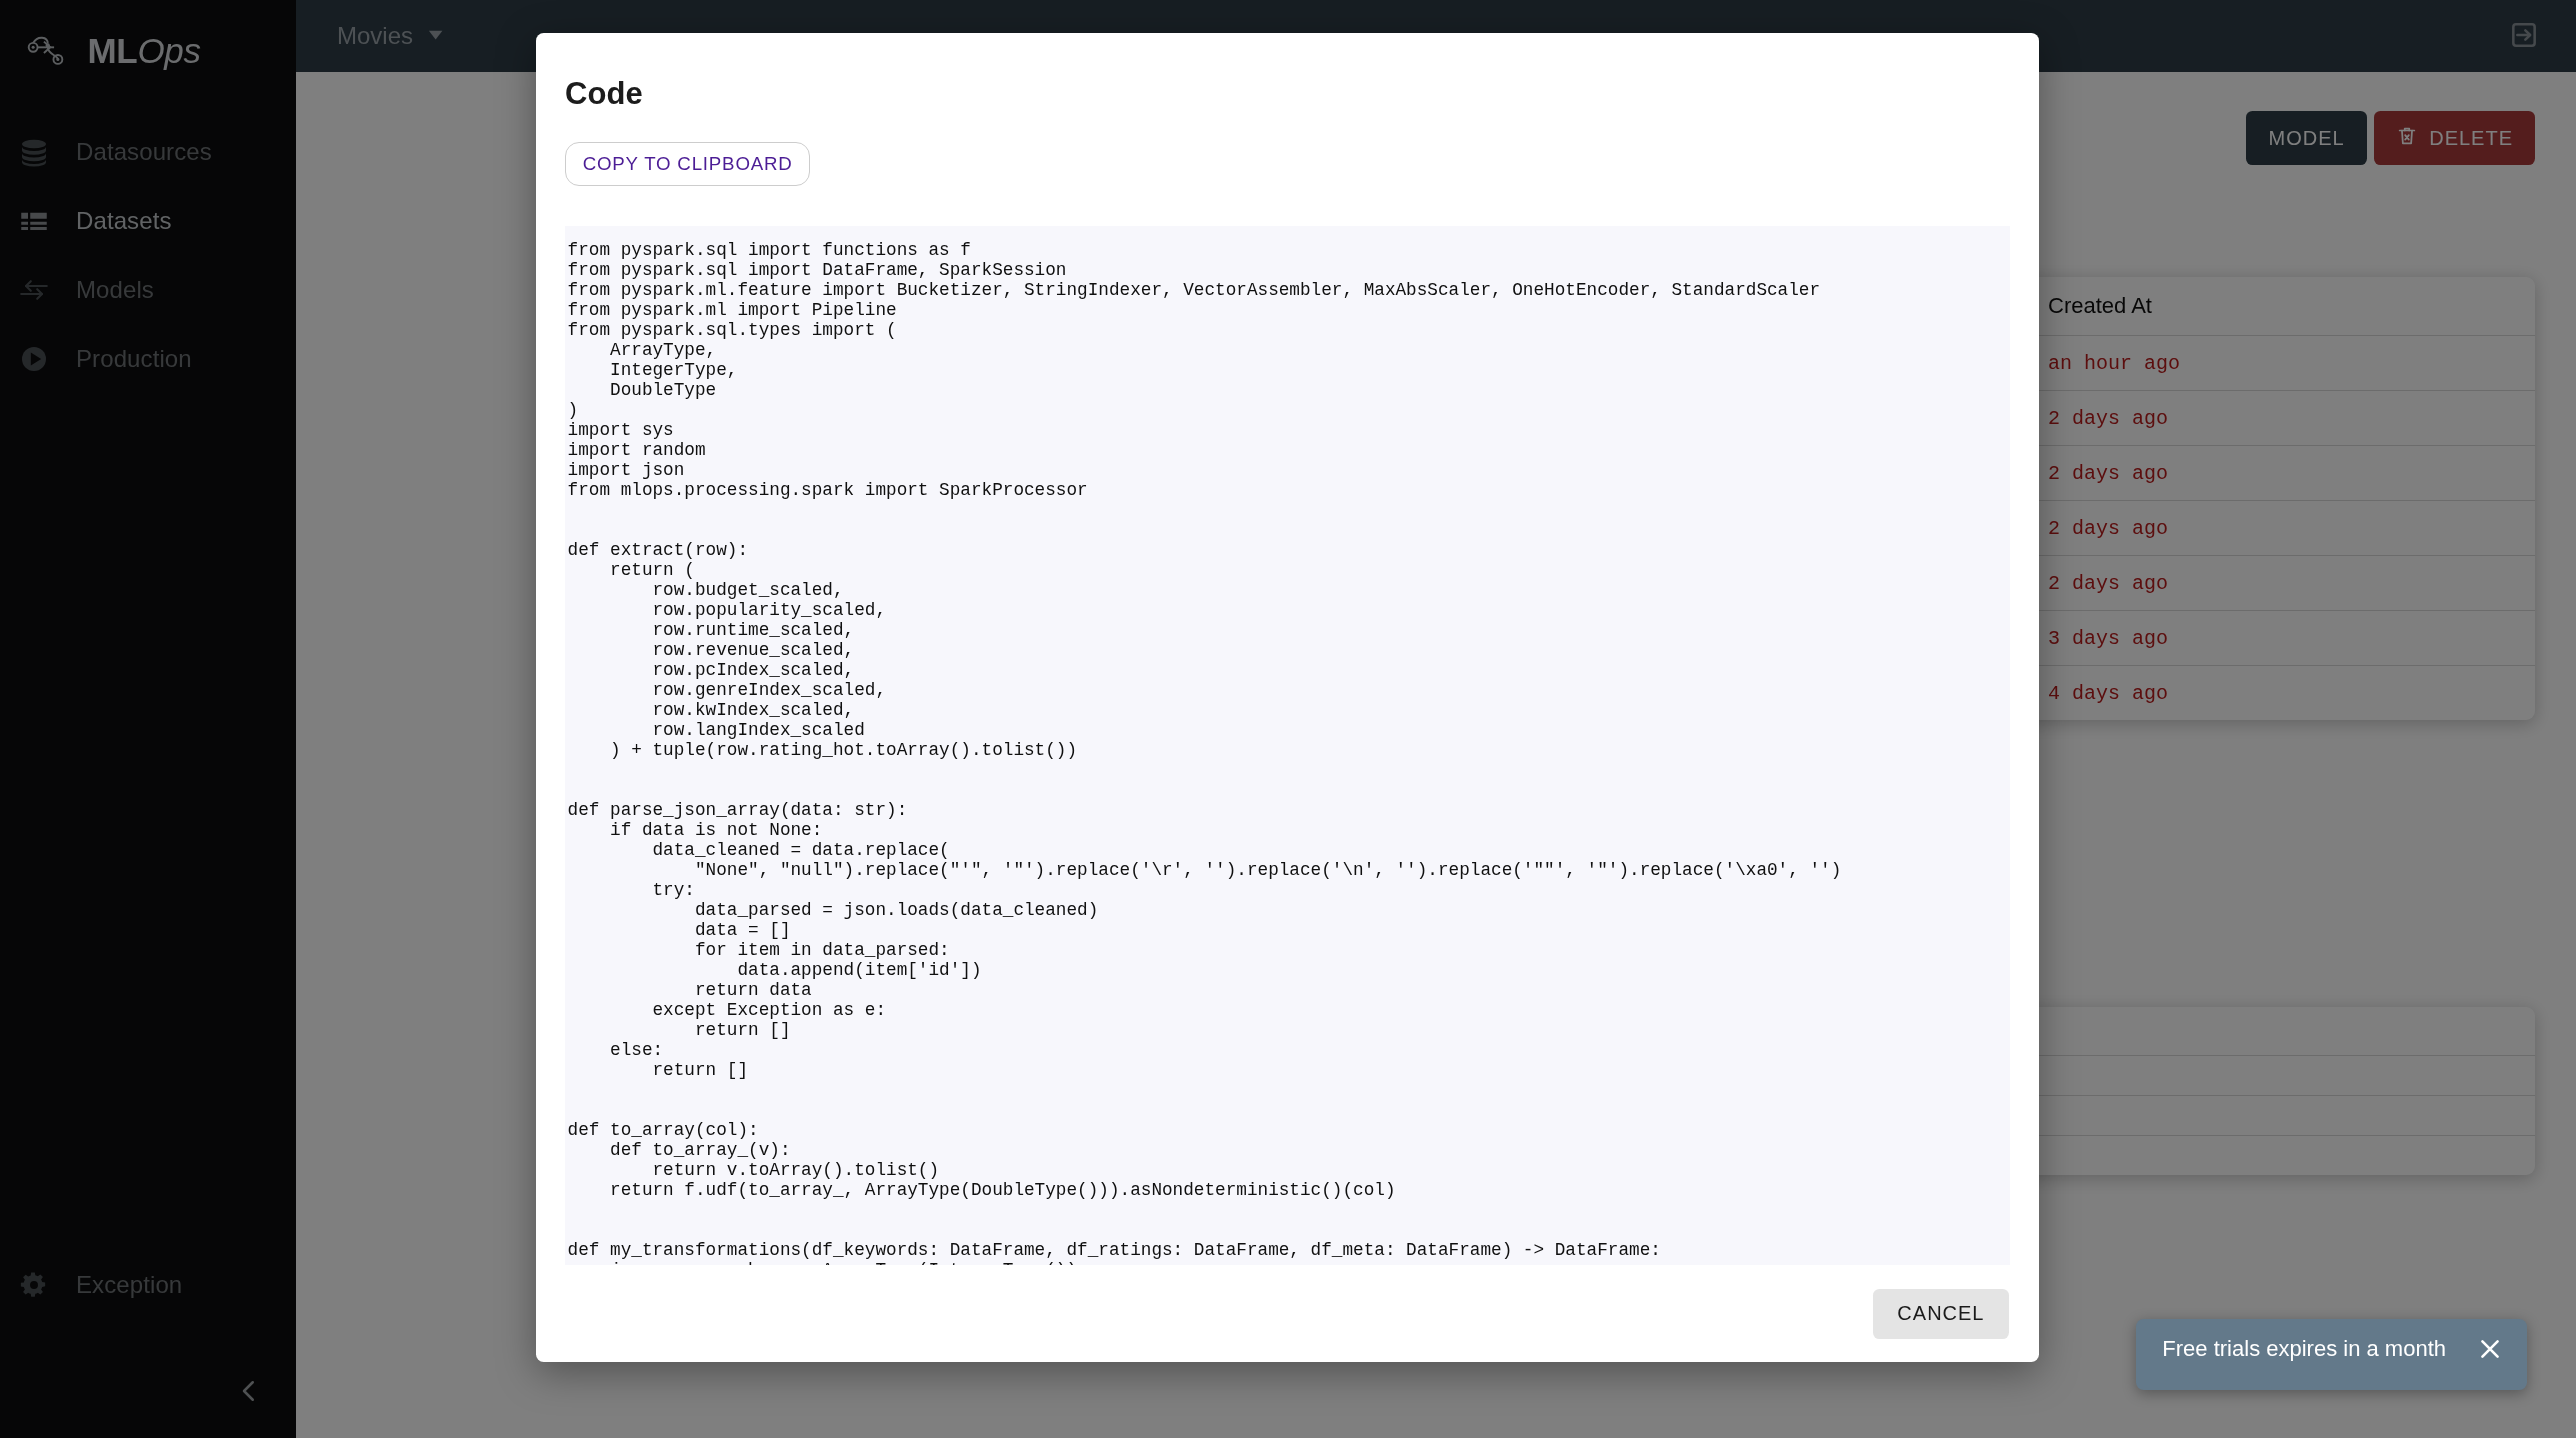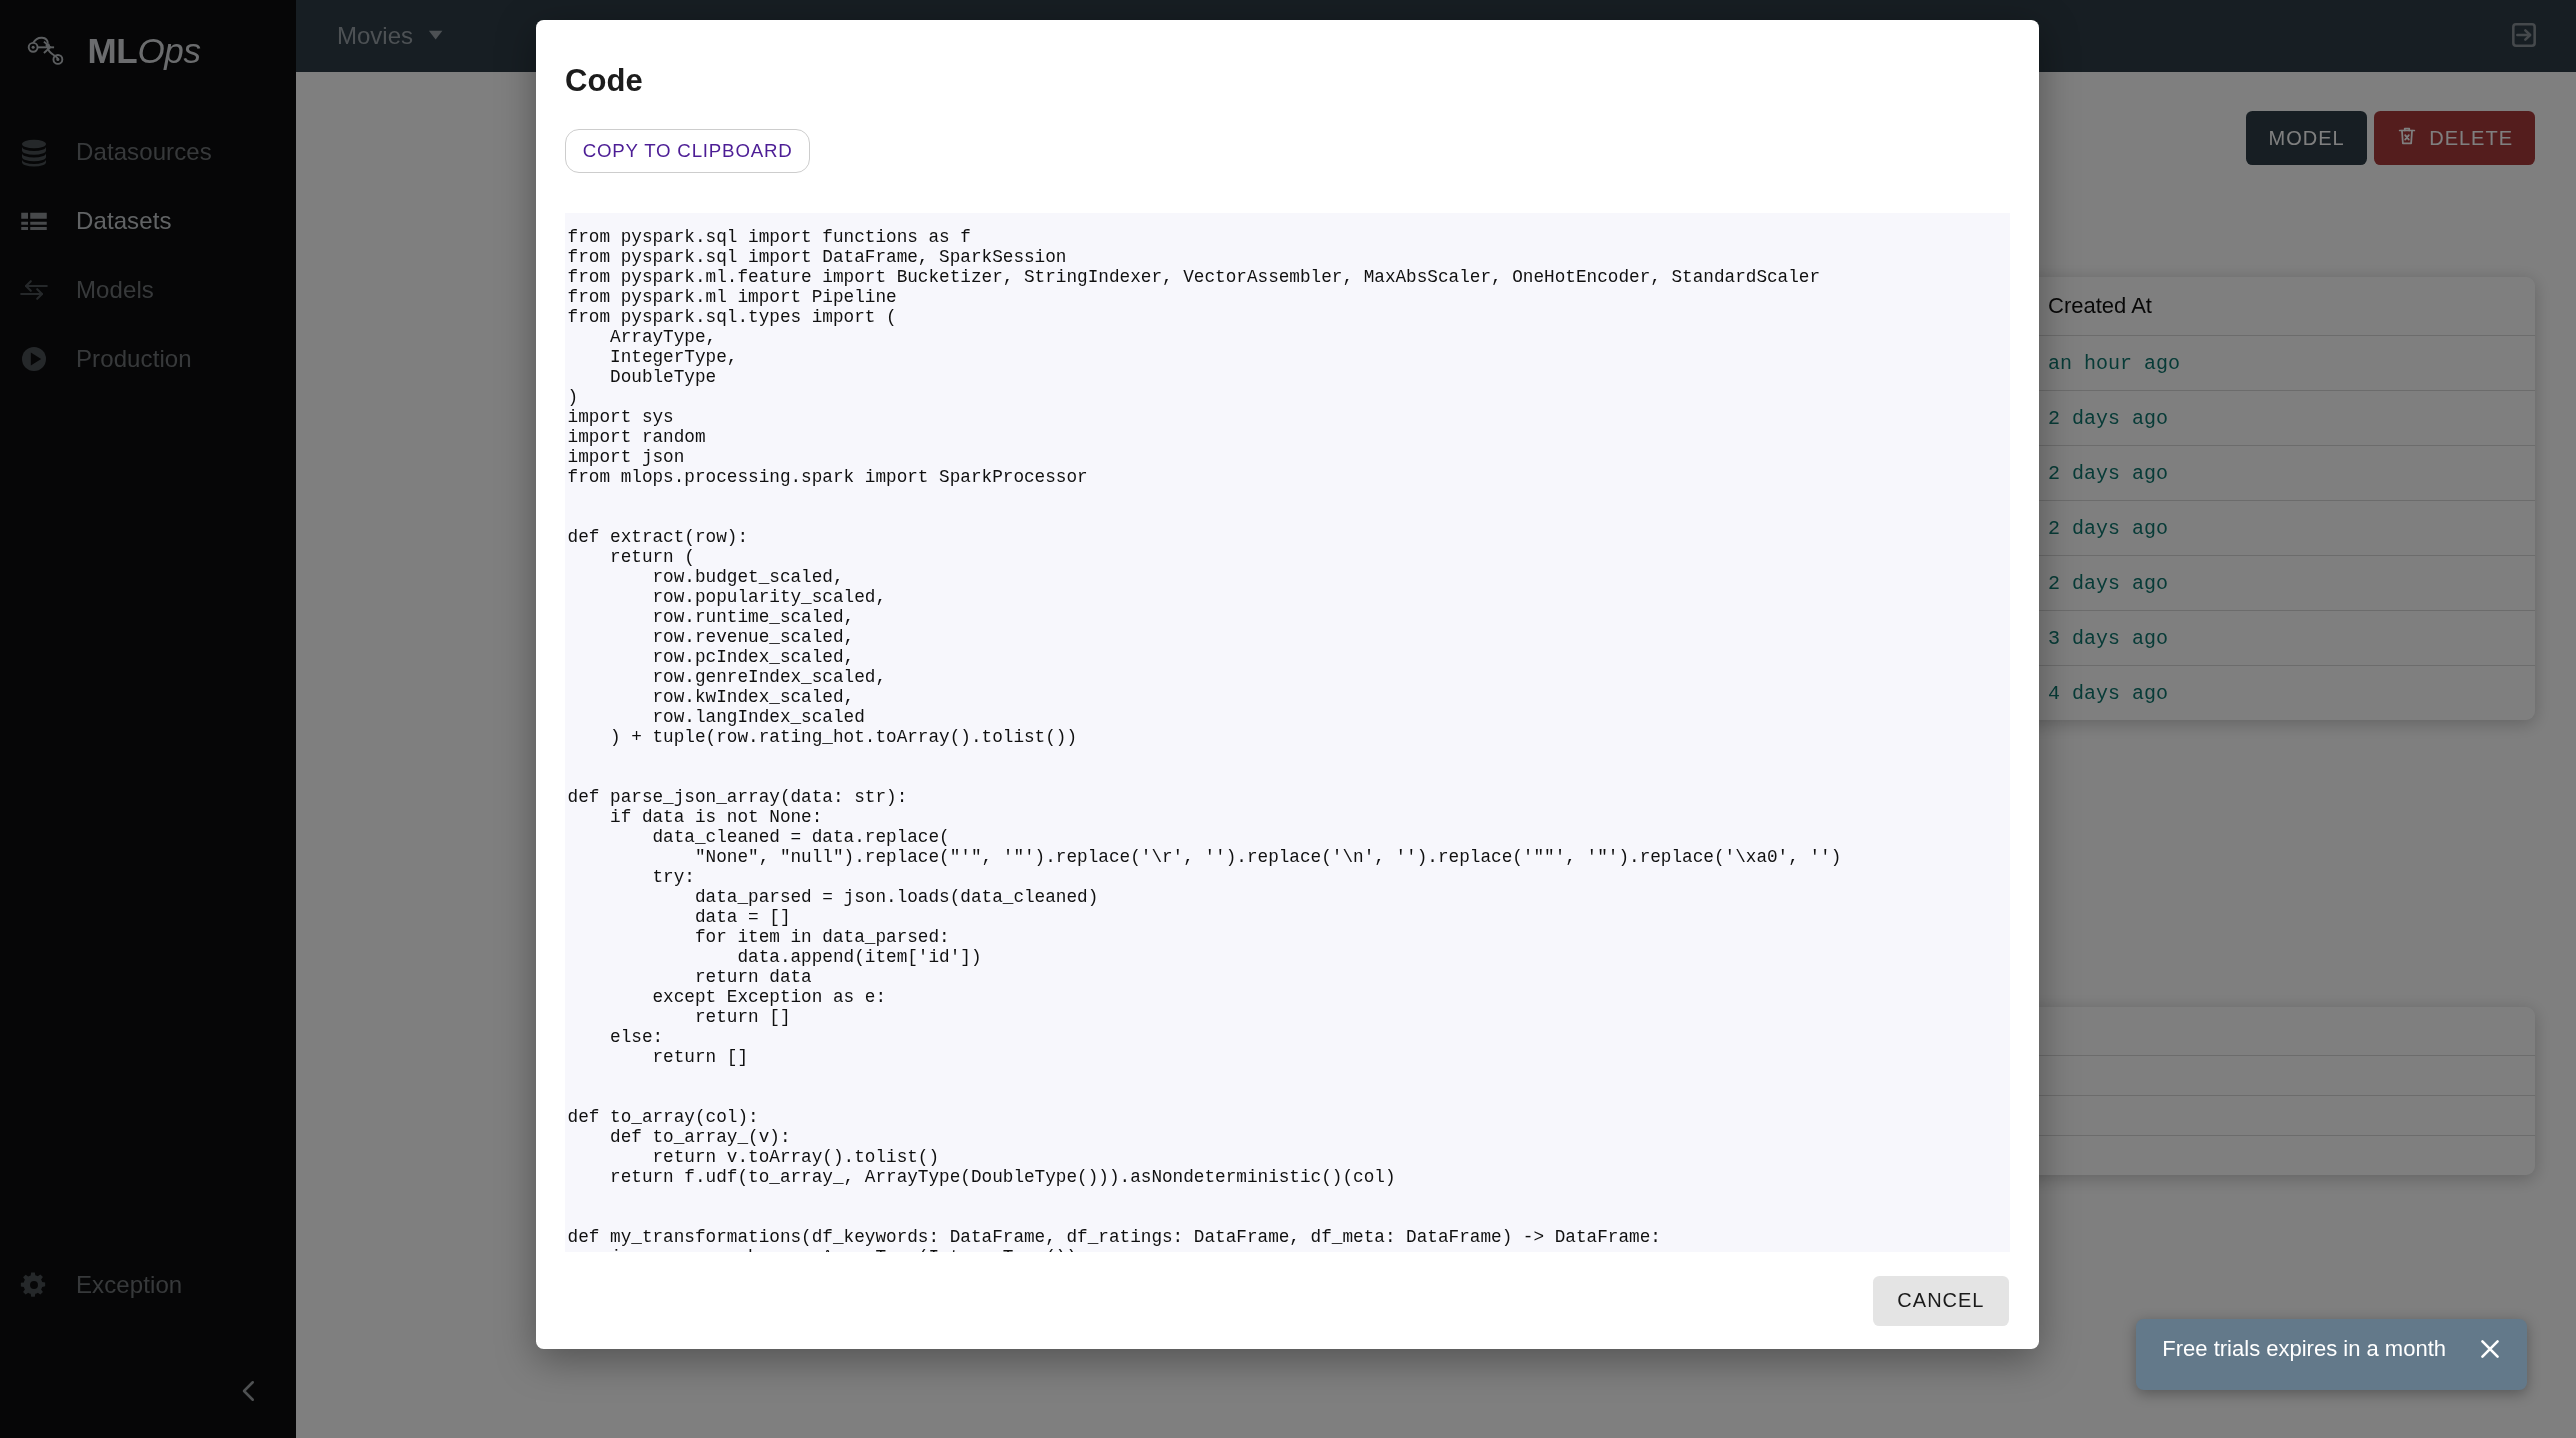--- a/index.html
+++ b/index.html
@@ -107,21 +107,21 @@
     position: absolute;
     background: #ffffff;
     border-radius: 9px;
     box-shadow: 0 3.9px 16.7px rgba(0,0,0,0.22);
     overflow: hidden;
   }
   #table-main { right: 41px; top: 205px; width: 515px; }
   .gt-head, .gt-row {
     display: flex; align-items: center;
     height: 55px; padding: 0 28px;
-    font-size: 21px; color: #0f766e;
+    font-size: 21px; color: #b91c1c;
   }
   .gt-head { height: 58px; font-size: 22px; color: #111; }
   .gt-row {
     border-top: 1.3px solid #d9d9d9;
     font-family: "Liberation Mono", monospace;
     font-size: 20px;
   }
   #table-second {
     right: 41px; top: 935px; width: 515px;
   }
@@ -130,21 +130,21 @@
 
   
   #overlay {
     position: absolute; inset: 0;
     background: rgba(0,0,0,0.50);
     z-index: 10;
   }
 
   
   #modal {
-    position: absolute; left: 536px; top: 20px;
+    position: absolute; left: 536px; top: 33px;
     width: 1503px; height: 1329px;
     background: #ffffff;
     border-radius: 7.7px;
     box-shadow: 0 10.3px 39px rgba(0,0,0,0.35);
     z-index: 20;
     display: flex; flex-direction: column;
   }
   #modal-title {
     font-size: 31px; color: #1c1c1c;
     padding: 43px 0 0 29px; letter-spacing: 0.1px;

